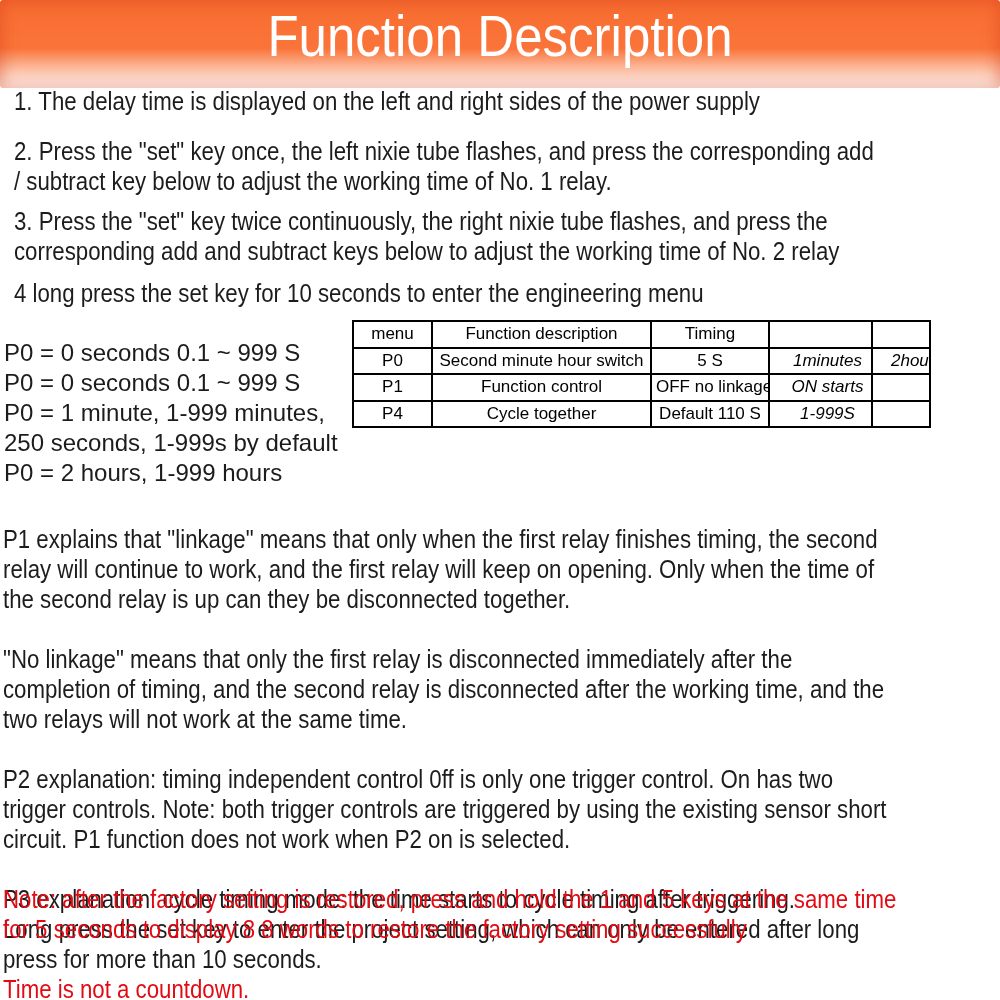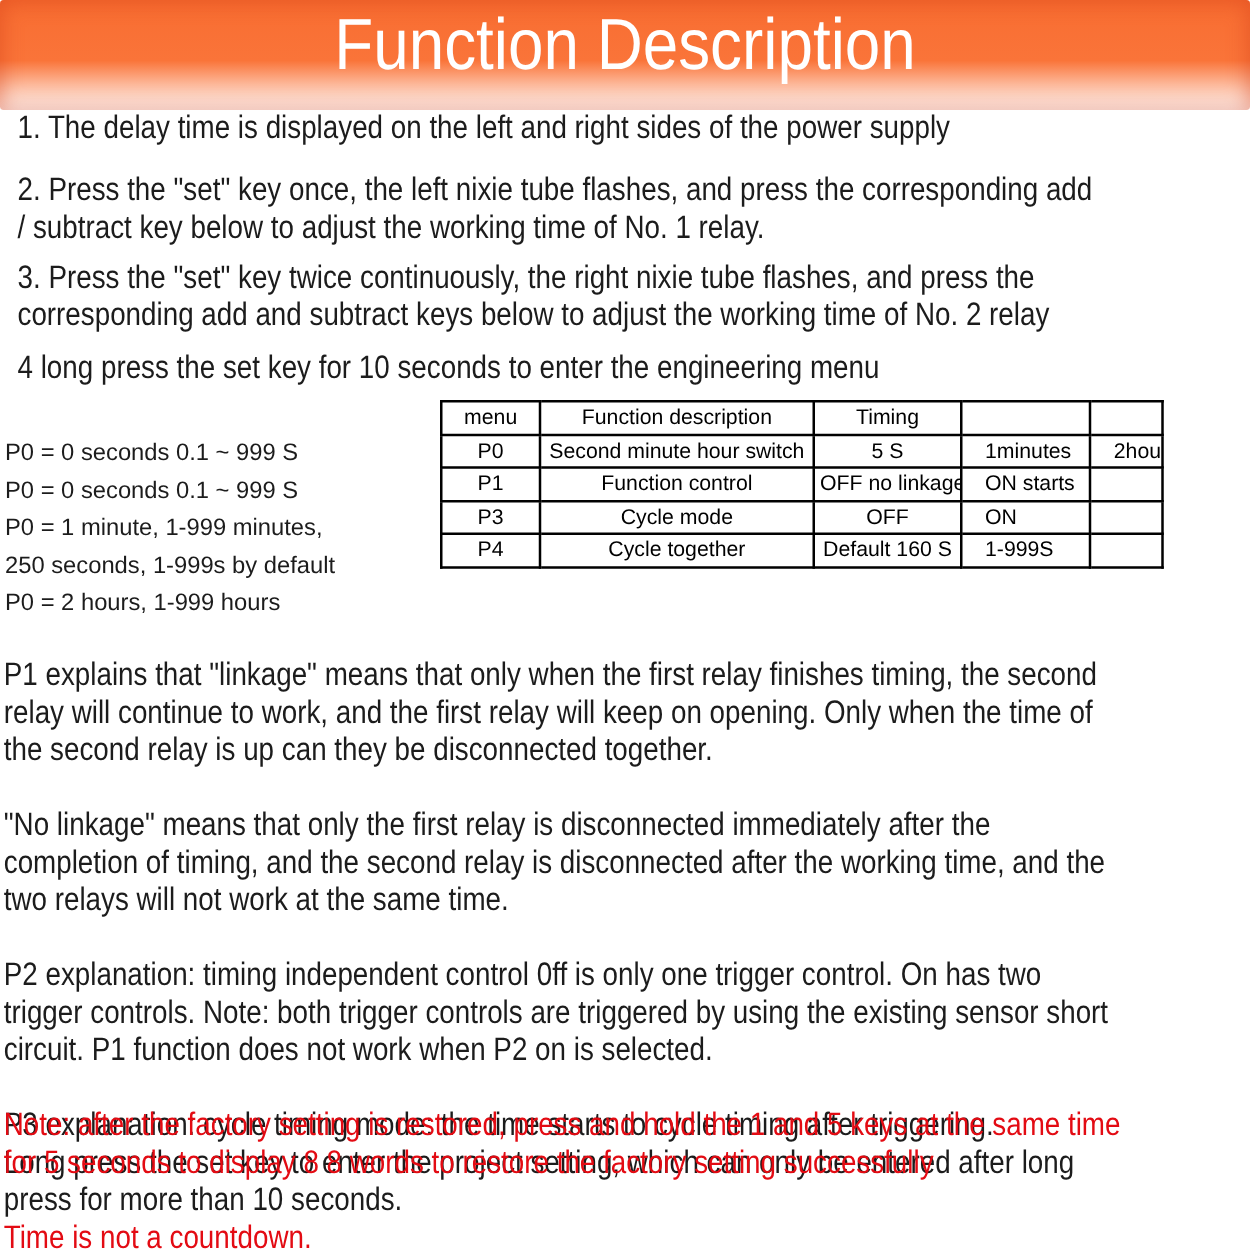--- a/index.html
+++ b/index.html
@@ -30,35 +30,34 @@
     width:1165px;
   }
   .abs { position:absolute; }
   .instr1 { left:14px; top:86px; }
   .instr2 { left:14px; top:136px; }
   .instr3 { left:14px; top:206px; }
   .instr4 { left:14px; top:278px; }
   
   .p0notes {
     position:absolute; left:4px; top:338px;
-    font-size:19px; line-height:30px; white-space:pre-line;
+    font-size:24px; line-height:30px; white-space:pre-line;
     letter-spacing:0px;
-    margin-top:10px;
   }
   
   .menu-table-wrap { position:absolute; left:352px; top:320px; }
   table.menu {
     border-collapse:collapse; table-layout:fixed; width:577px;
     font-size:17px; color:#000;
   }
   table.menu th, table.menu td {
     border:2px solid #000; height:24.5px; padding:0 4px;
     text-align:center; font-weight:normal; overflow:hidden; white-space:nowrap;
   }
-  table.menu td:nth-child(4), table.menu td:nth-child(5) { text-align:left; padding-left:18px; }
+  table.menu td:nth-child(4), table.menu td:nth-child(5) { text-align:center; padding-left:18px;font-style:italic; }
   
   .explanations { position:absolute; left:3px; top:494px; }
   .warnings { position:absolute; left:3px; top:854px; color:#e30b13; }
 </style>
 </head>
 <body>
 
 <div class="banner">
   <div class="banner-title">Function Description</div>
 </div>
@@ -101,30 +100,23 @@
       <td>2hours</td>
     </tr>
     <tr>
       <td>P1</td>
       <td>Function control</td>
       <td>OFF no linkage</td>
       <td>ON starts</td>
       <td></td>
     </tr>
     <tr>
-      <td>P3</td>
-      <td>Cycle mode</td>
-      <td>OFF</td>
-      <td>ON</td>
-      <td></td>
-    </tr>
-    <tr>
       <td>P4</td>
       <td>Cycle together</td>
-      <td>Default 160 S</td>
+      <td>Default 110 S</td>
       <td>1-999S</td>
       <td></td>
     </tr>
   </tbody>
     </table>
 </div>
 
 <div class="explanations cond">
   <div>P1 explains that "linkage" means that only when the first relay finishes timing, the second
 relay will continue to work, and the first relay will keep on opening. Only when the time of

